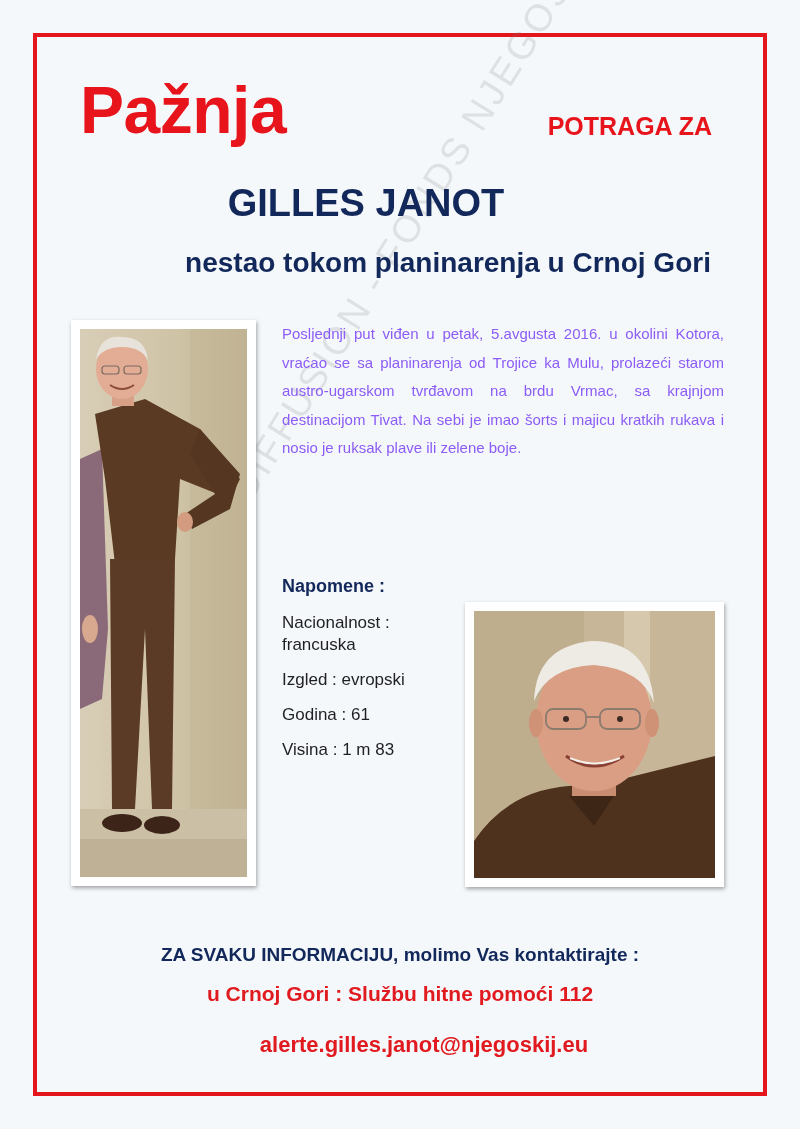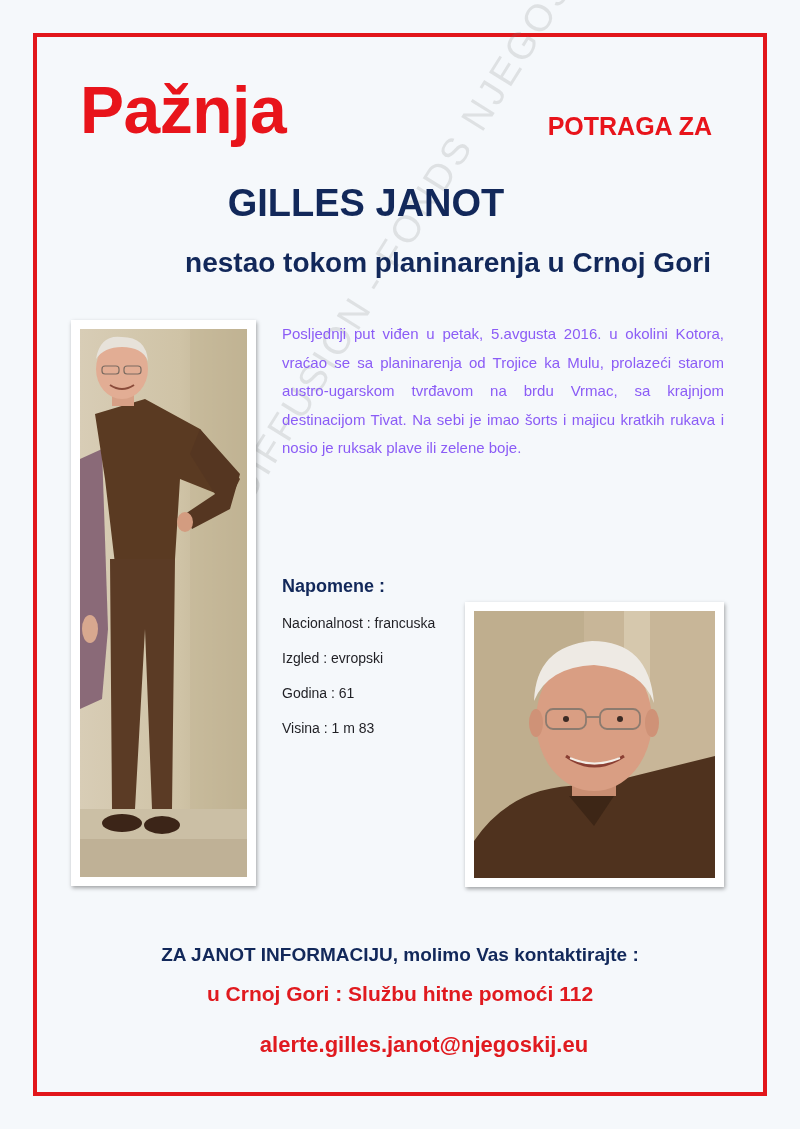--- a/index.html
+++ b/index.html
@@ -31,21 +31,21 @@
     padding-left:48px;
   }
   .desc {
     left:282px; top:320px; width:442px; font-size:15px; color:#8b5cf6; line-height:28.5px;
     text-align:justify;
   }
   .notes-title {
     left:282px; top:574px; font-size:18px; font-weight:bold; color:#12285a; line-height:24px;
   }
   .notes {
-    left:282px; top:612px; width:180px; font-size:14px; color:#1f1f24; line-height:22px;
+    left:282px; top:612px; width:180px; font-size:17px; color:#1f1f24; line-height:22px;
   }
   .notes div { margin-bottom:13px; }
   .photo-frame {
     background:#ffffff; box-shadow:1px 2px 4px rgba(0,0,0,0.35); padding:9px;
     box-sizing:border-box;
   }
   .photo-left { left:71px; top:320px; width:185px; height:566px; }
   .photo-right { left:465px; top:602px; width:259px; height:285px; }
   .photo-inner { width:100%; height:100%; position:relative; overflow:hidden; }
   .contact1 {
@@ -147,15 +147,15 @@
       <line x1="112" y1="106" x2="126" y2="106" stroke="#8c7b6f" stroke-width="1.8"></line>
       <circle cx="92" cy="108" r="3" fill="#3b2a24"></circle>
       <circle cx="146" cy="108" r="3" fill="#3b2a24"></circle>
 
       <path d="M92 145 Q120 165 150 145" stroke="#8a3f33" stroke-width="3" fill="none"></path>
       <path d="M96 147 Q120 158 146 147" stroke="#f4efe8" stroke-width="2" fill="none"></path>
     </svg>
   </div>
 </div>
 
-<div class="abs contact1">ZA JANOT INFORMACIJU, molimo Vas kontaktirajte :</div>
+<div class="abs contact1">ZA SVAKU INFORMACIJU, molimo Vas kontaktirajte :</div>
 <div class="abs contact2">u Crnoj Gori : Službu hitne pomoći 112</div>
 <div class="abs email">alerte.gilles.janot@njegoskij.eu</div>
 
 </body></html>

